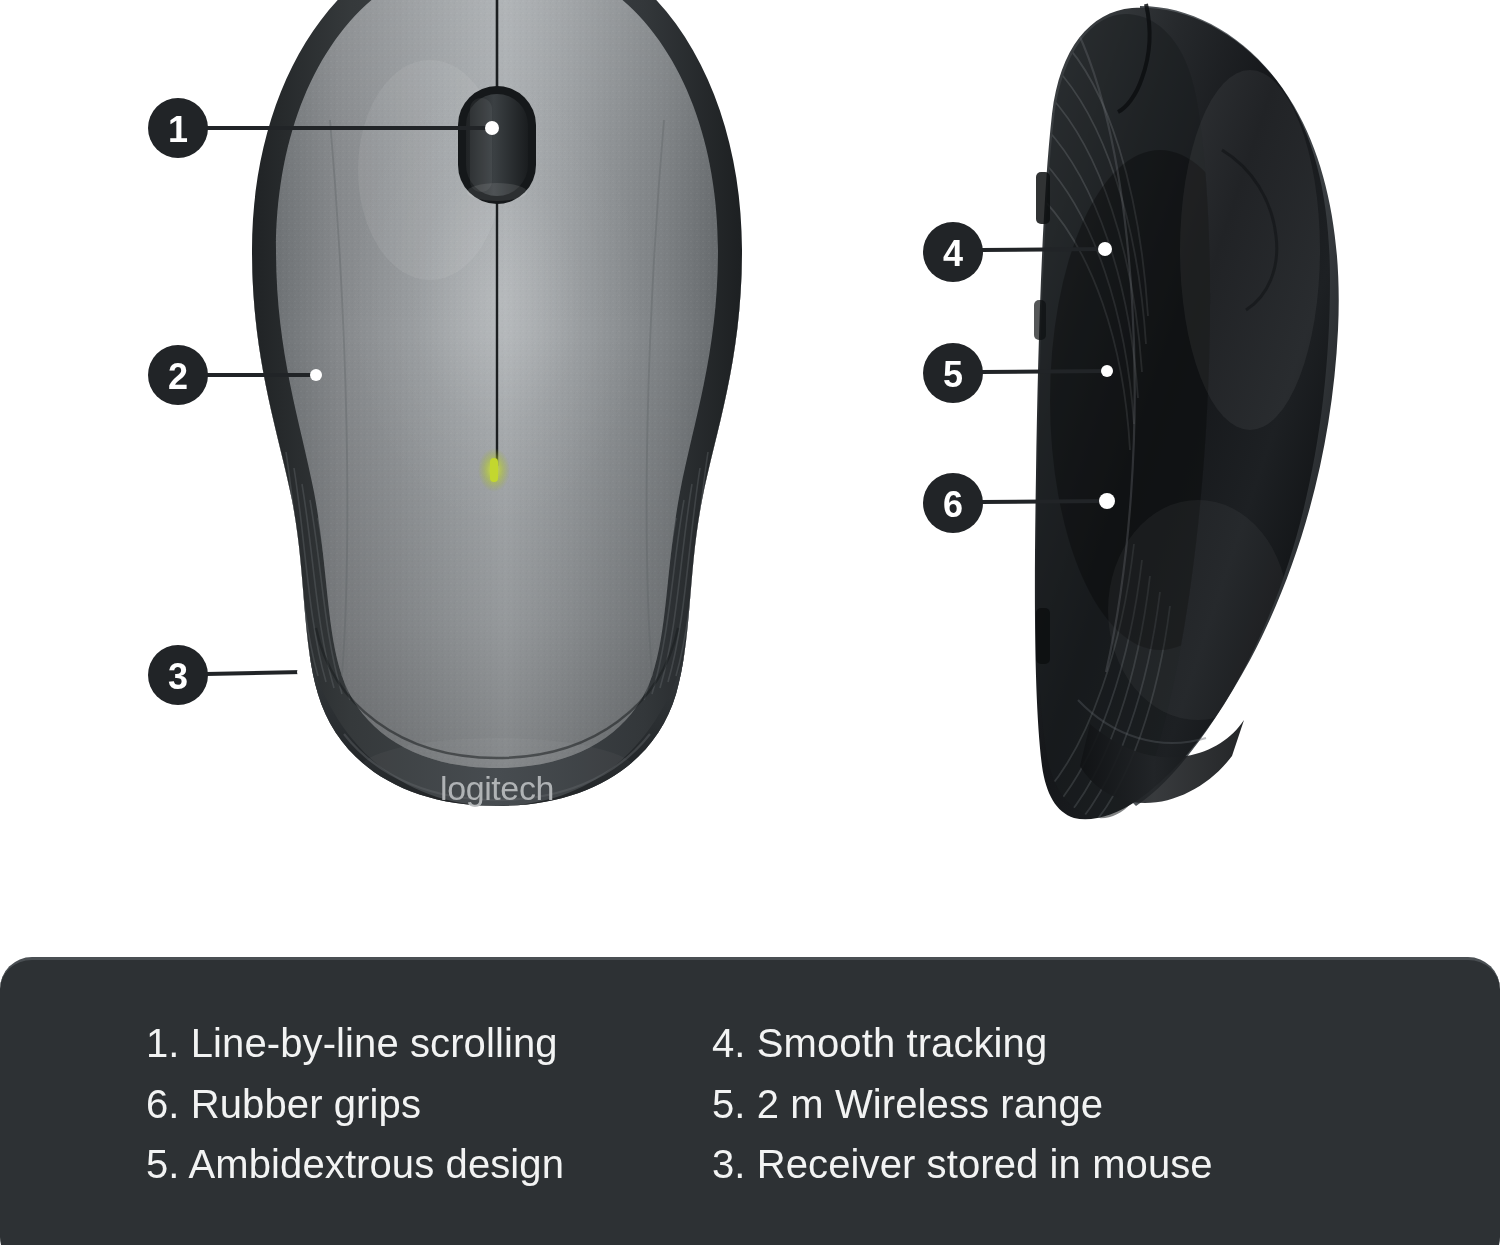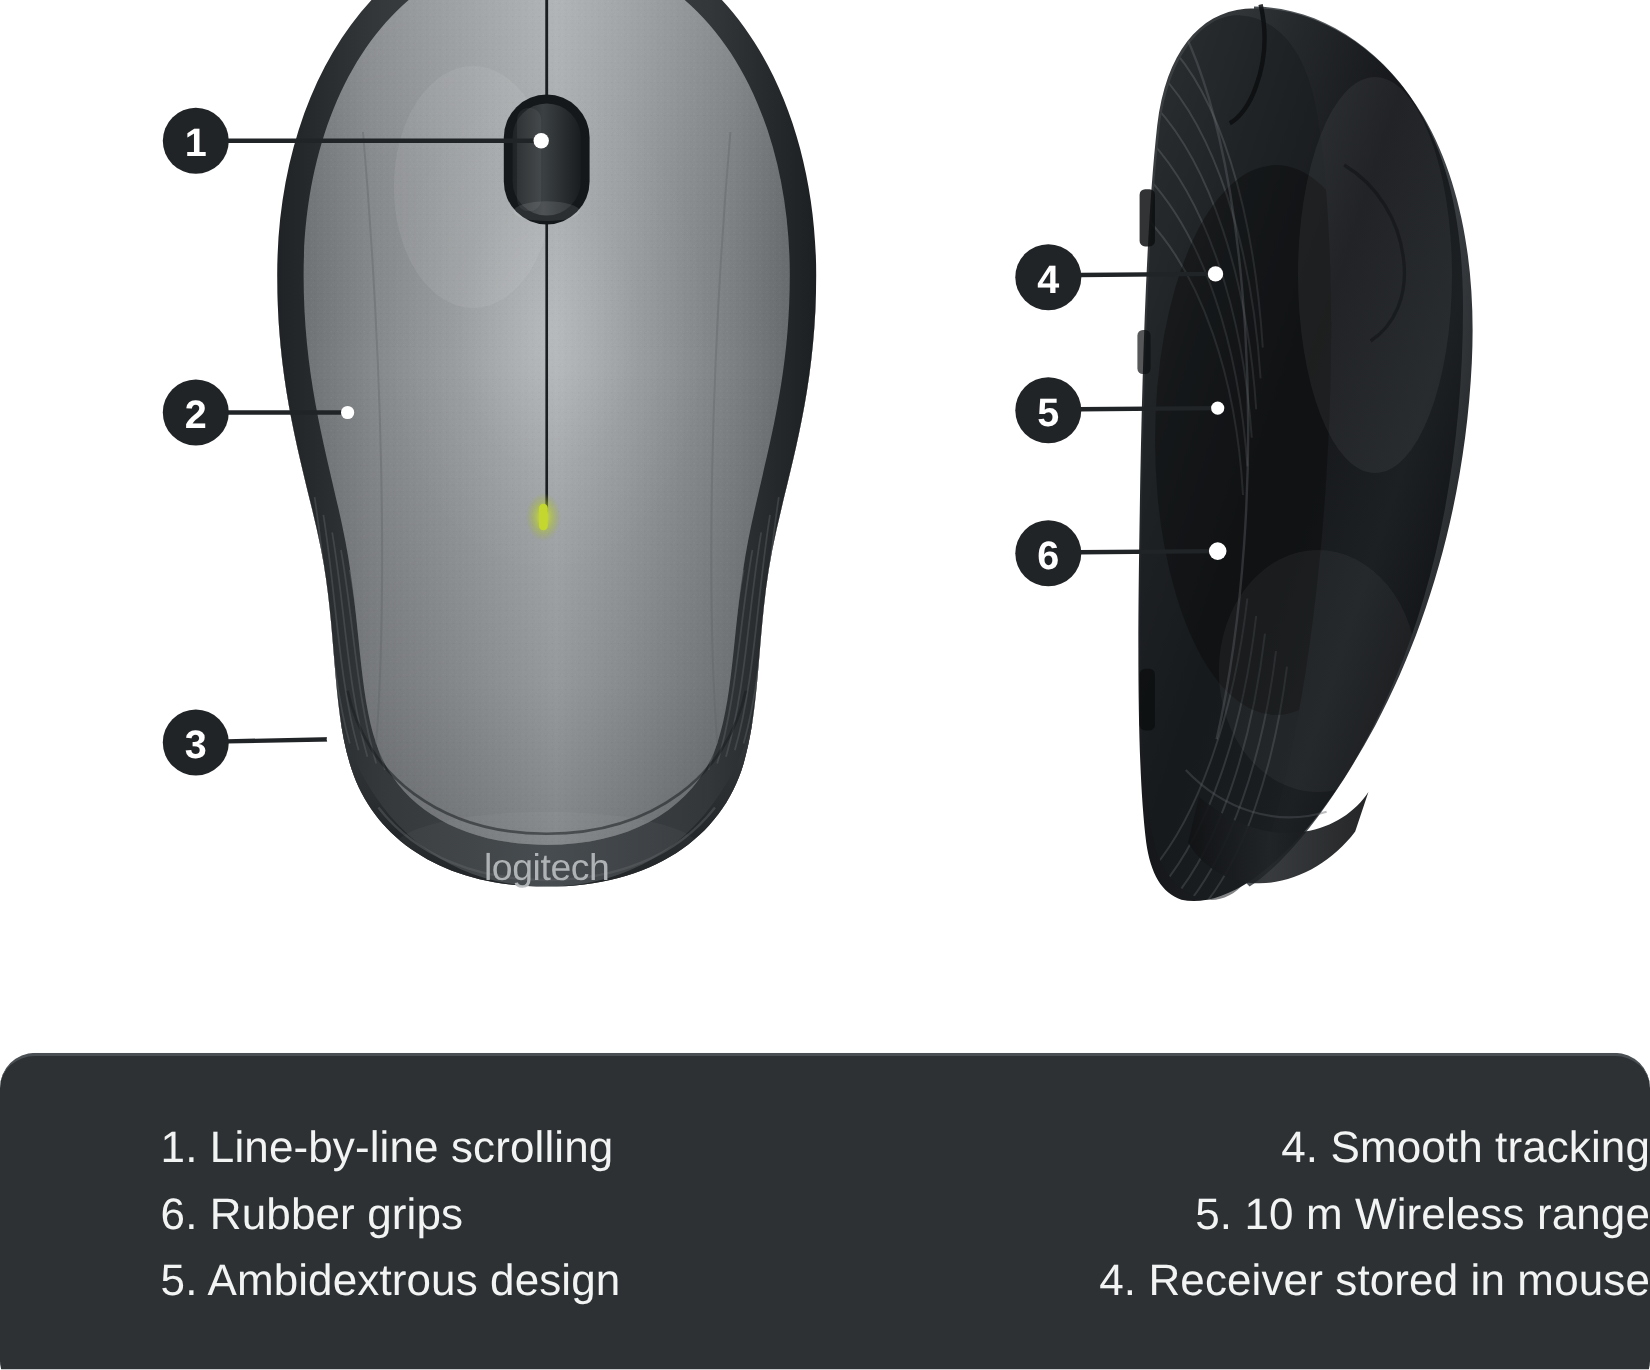--- a/index.html
+++ b/index.html
@@ -71,21 +71,20 @@
   #caption-col-left {
     width: 700px;
     padding-left: 146px;
     box-sizing: border-box;
   }
 
   #caption-col-right {
     width: 800px;
     padding-left: 12px;
     box-sizing: border-box;
-    text-align: right;
   }
 
   .caption-line {
     color: #f2f3f3;
     font-family: "Liberation Sans", sans-serif;
     font-size: 40px;
     font-weight: 400;
     line-height: 1.52;
     letter-spacing: 0.1px;
     white-space: nowrap;
@@ -457,20 +456,20 @@
     <div id="caption-columns">
 
       <div id="caption-col-left" class="caption-col">
         <div class="caption-line">1. Line-by-line scrolling</div>
         <div class="caption-line">6. Rubber grips</div>
         <div class="caption-line">5. Ambidextrous design</div>
       </div>
 
       <div id="caption-col-right" class="caption-col">
         <div class="caption-line">4. Smooth tracking</div>
-        <div class="caption-line">5. 10 m Wireless range</div>
-        <div class="caption-line">4. Receiver stored in mouse</div>
+        <div class="caption-line">5. 2 m Wireless range</div>
+        <div class="caption-line">3. Receiver stored in mouse</div>
       </div>
 
     </div>
   </div>
 
 </div>
 
 </body></html>

